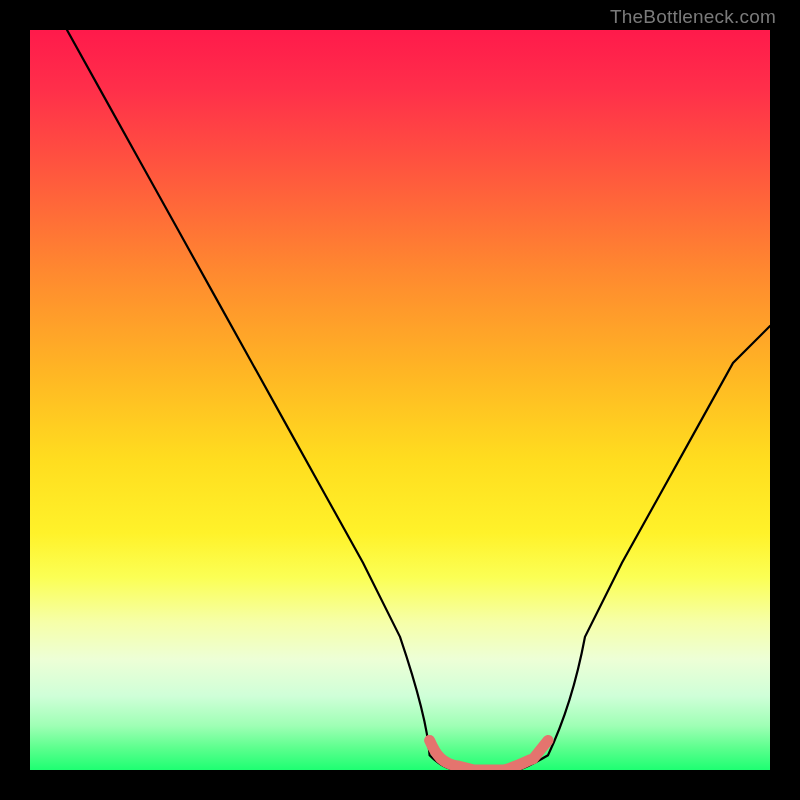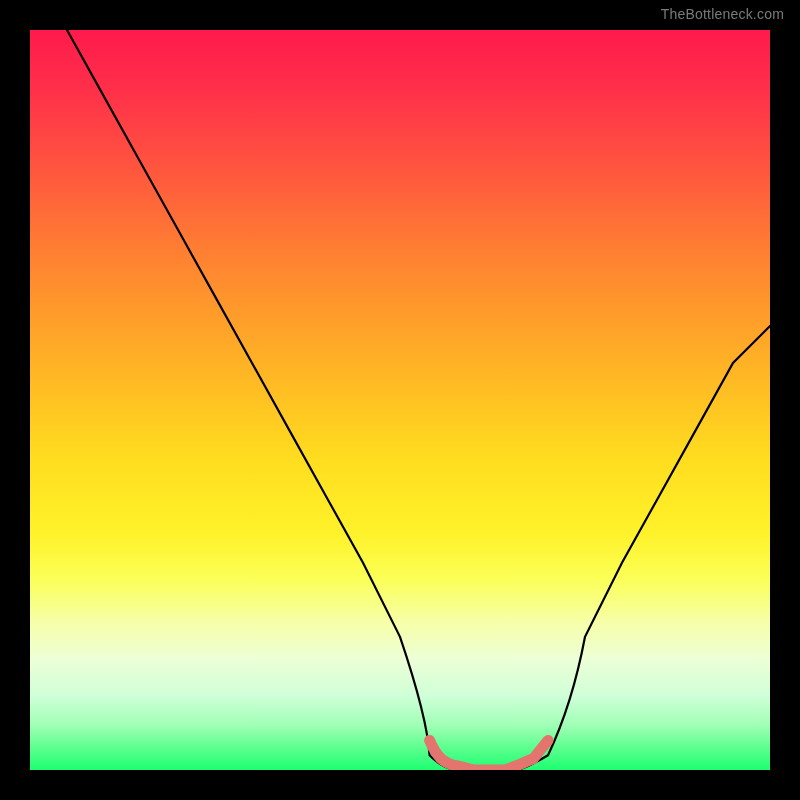--- a/index.html
+++ b/index.html
@@ -42,23 +42,23 @@
       #edffd6 85%,
       #cfffd8 90%,
       #9fffb5 94%,
       #5dff8e 97%,
       #1eff72 100%
     );
   }
   .watermark {
     position: absolute;
     top: 6px;
-    right: 16px;
+    right: 24px;
     color: #7a7a7a;
-    font-size: 14px;
+    font-size: 19px;
     letter-spacing: 0.2px;
     user-select: none;
   }
   svg.curve {
     position: absolute;
     inset: 0;
   }
 </style>
 </head>
 <body>

